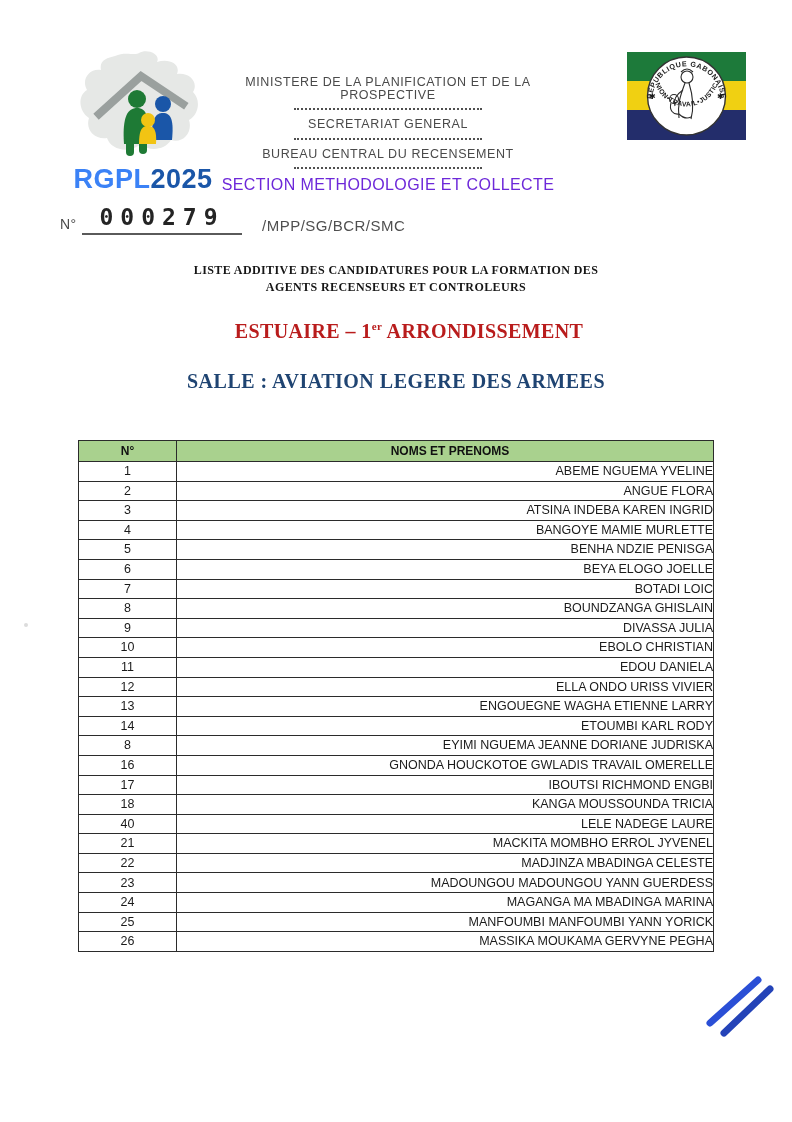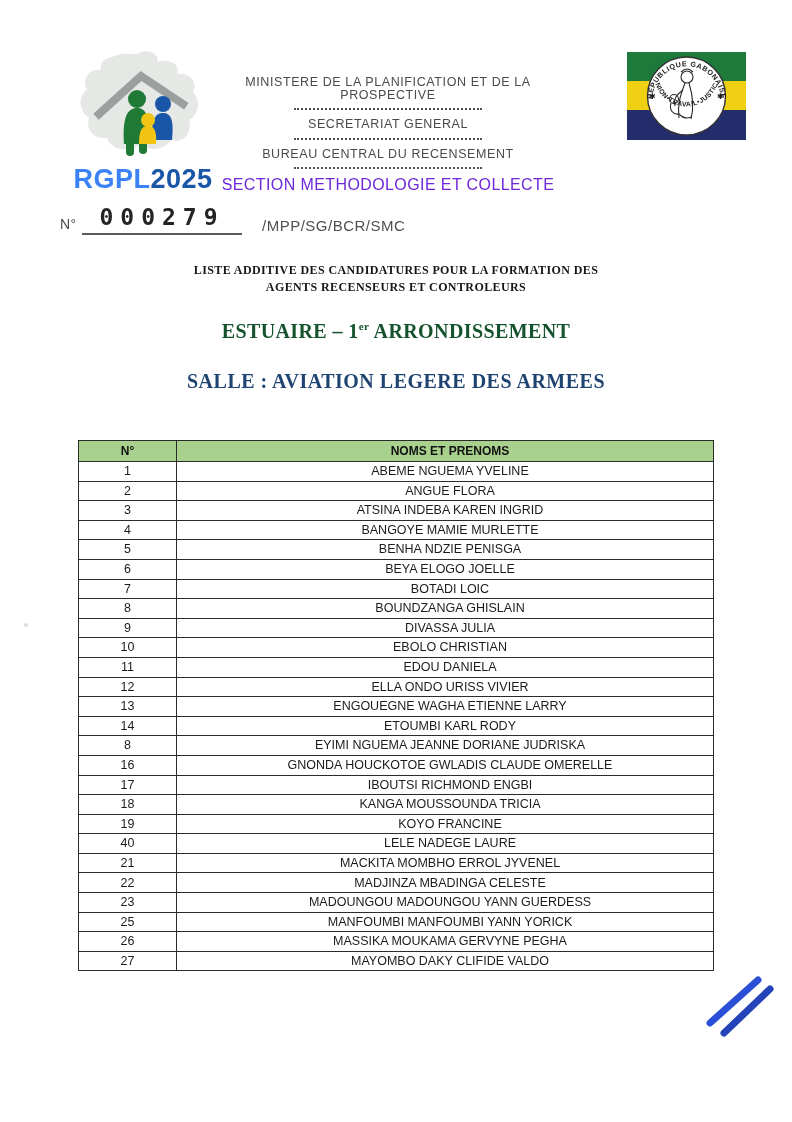--- a/index.html
+++ b/index.html
@@ -28,37 +28,37 @@
   .ref-label{position:absolute;left:0;top:12px;font-size:14px;color:#4a4a4a;letter-spacing:.5px;}
   .ref-number{position:absolute;left:22px;top:0;width:160px;text-align:center;
               font-family:"DejaVu Sans Mono",monospace;font-weight:bold;font-size:23px;
               letter-spacing:7px;color:#242424;border-bottom:2px solid #5a5a5a;padding-bottom:3px;}
   .ref-suffix{position:absolute;left:202px;top:13px;font-size:15px;color:#4f4f4f;letter-spacing:.5px;}
 
   
   .title-main{position:absolute;left:60px;top:262px;width:672px;text-align:center;
               font-family:"Liberation Serif",serif;font-weight:bold;font-size:12px;
               letter-spacing:.4px;color:#161616;line-height:1.45;}
-  .title-loc{position:absolute;left:60px;top:320px;width:672px;text-align:center;
+  .title-loc{position:absolute;left:73px;top:320px;width:672px;text-align:center;
              font-family:"Liberation Serif",serif;font-weight:bold;font-size:20px;
-             letter-spacing:.4px;color:#14532d;}
+             letter-spacing:.4px;color:#b91c1c;}
   .title-loc sup{font-size:11px;}
   .title-salle{position:absolute;left:60px;top:370px;width:672px;text-align:center;
                font-family:"Liberation Serif",serif;font-weight:bold;font-size:20px;
                letter-spacing:.5px;color:var(--title-navy,#1f4472);}
 
   
   .tbl{position:absolute;left:78px;top:440px;width:636px;border-collapse:collapse;
        font-family:"Liberation Sans",sans-serif;}
   .tbl th{background:var(--accent-green,#a9d18e);border:1px solid #2b2b2b;
           font-size:12px;font-weight:bold;color:#111;height:20px;padding:0;}
   .tbl td{border:1px solid #2b2b2b;font-size:12.5px;color:#1b1b1b;height:18.6px;
           padding:0 0 0 0;line-height:1;}
   .tbl .col-num{width:97px;text-align:center;}
-  .tbl .col-name{padding-left:10px;text-align:center;}
+  .tbl .col-name{padding-left:10px;text-align:right;}
 
   
   .pen{position:absolute;left:696px;top:973px;}
 
   
   .speck{position:absolute;left:24px;top:623px;width:4px;height:4px;border-radius:50%;
          background:#9a9a9a;opacity:.35;}
 
   
   .footer{position:absolute;left:60px;top:1032px;width:672px;text-align:center;
@@ -206,61 +206,57 @@
         <tr>
           <td class="col-num">14</td>
           <td class="col-name">ETOUMBI KARL RODY</td>
         </tr>
         <tr>
           <td class="col-num">8</td>
           <td class="col-name">EYIMI NGUEMA JEANNE DORIANE JUDRISKA</td>
         </tr>
         <tr>
           <td class="col-num">16</td>
-          <td class="col-name">GNONDA HOUCKOTOE GWLADIS CLAUDE OMERELLE</td>
+          <td class="col-name">GNONDA HOUCKOTOE GWLADIS TRAVAIL OMERELLE</td>
         </tr>
         <tr>
           <td class="col-num">17</td>
           <td class="col-name">IBOUTSI RICHMOND ENGBI</td>
         </tr>
         <tr>
           <td class="col-num">18</td>
           <td class="col-name">KANGA MOUSSOUNDA TRICIA</td>
         </tr>
         <tr>
-          <td class="col-num">19</td>
-          <td class="col-name">KOYO FRANCINE</td>
-        </tr>
-        <tr>
           <td class="col-num">40</td>
           <td class="col-name">LELE NADEGE LAURE</td>
         </tr>
         <tr>
           <td class="col-num">21</td>
           <td class="col-name">MACKITA MOMBHO ERROL JYVENEL</td>
         </tr>
         <tr>
           <td class="col-num">22</td>
           <td class="col-name">MADJINZA MBADINGA CELESTE</td>
         </tr>
         <tr>
           <td class="col-num">23</td>
           <td class="col-name">MADOUNGOU MADOUNGOU YANN GUERDESS</td>
         </tr>
         <tr>
+          <td class="col-num">24</td>
+          <td class="col-name">MAGANGA MA MBADINGA MARINA</td>
+        </tr>
+        <tr>
           <td class="col-num">25</td>
           <td class="col-name">MANFOUMBI MANFOUMBI YANN YORICK</td>
         </tr>
         <tr>
           <td class="col-num">26</td>
           <td class="col-name">MASSIKA MOUKAMA GERVYNE PEGHA</td>
-        </tr>
-        <tr>
-          <td class="col-num">27</td>
-          <td class="col-name">MAYOMBO DAKY CLIFIDE VALDO</td>
         </tr>
       </tbody>
   </table>
 
   <svg class="pen" width="82" height="68" viewBox="0 0 82 68">
     <path d="M14,50 L62,7" stroke="#2a4fd6" stroke-width="7" stroke-linecap="round" fill="none"></path>
     <path d="M28,60 L74,16" stroke="#2443b8" stroke-width="7" stroke-linecap="round" fill="none"></path>
   </svg>
 
   <div class="speck"></div>

